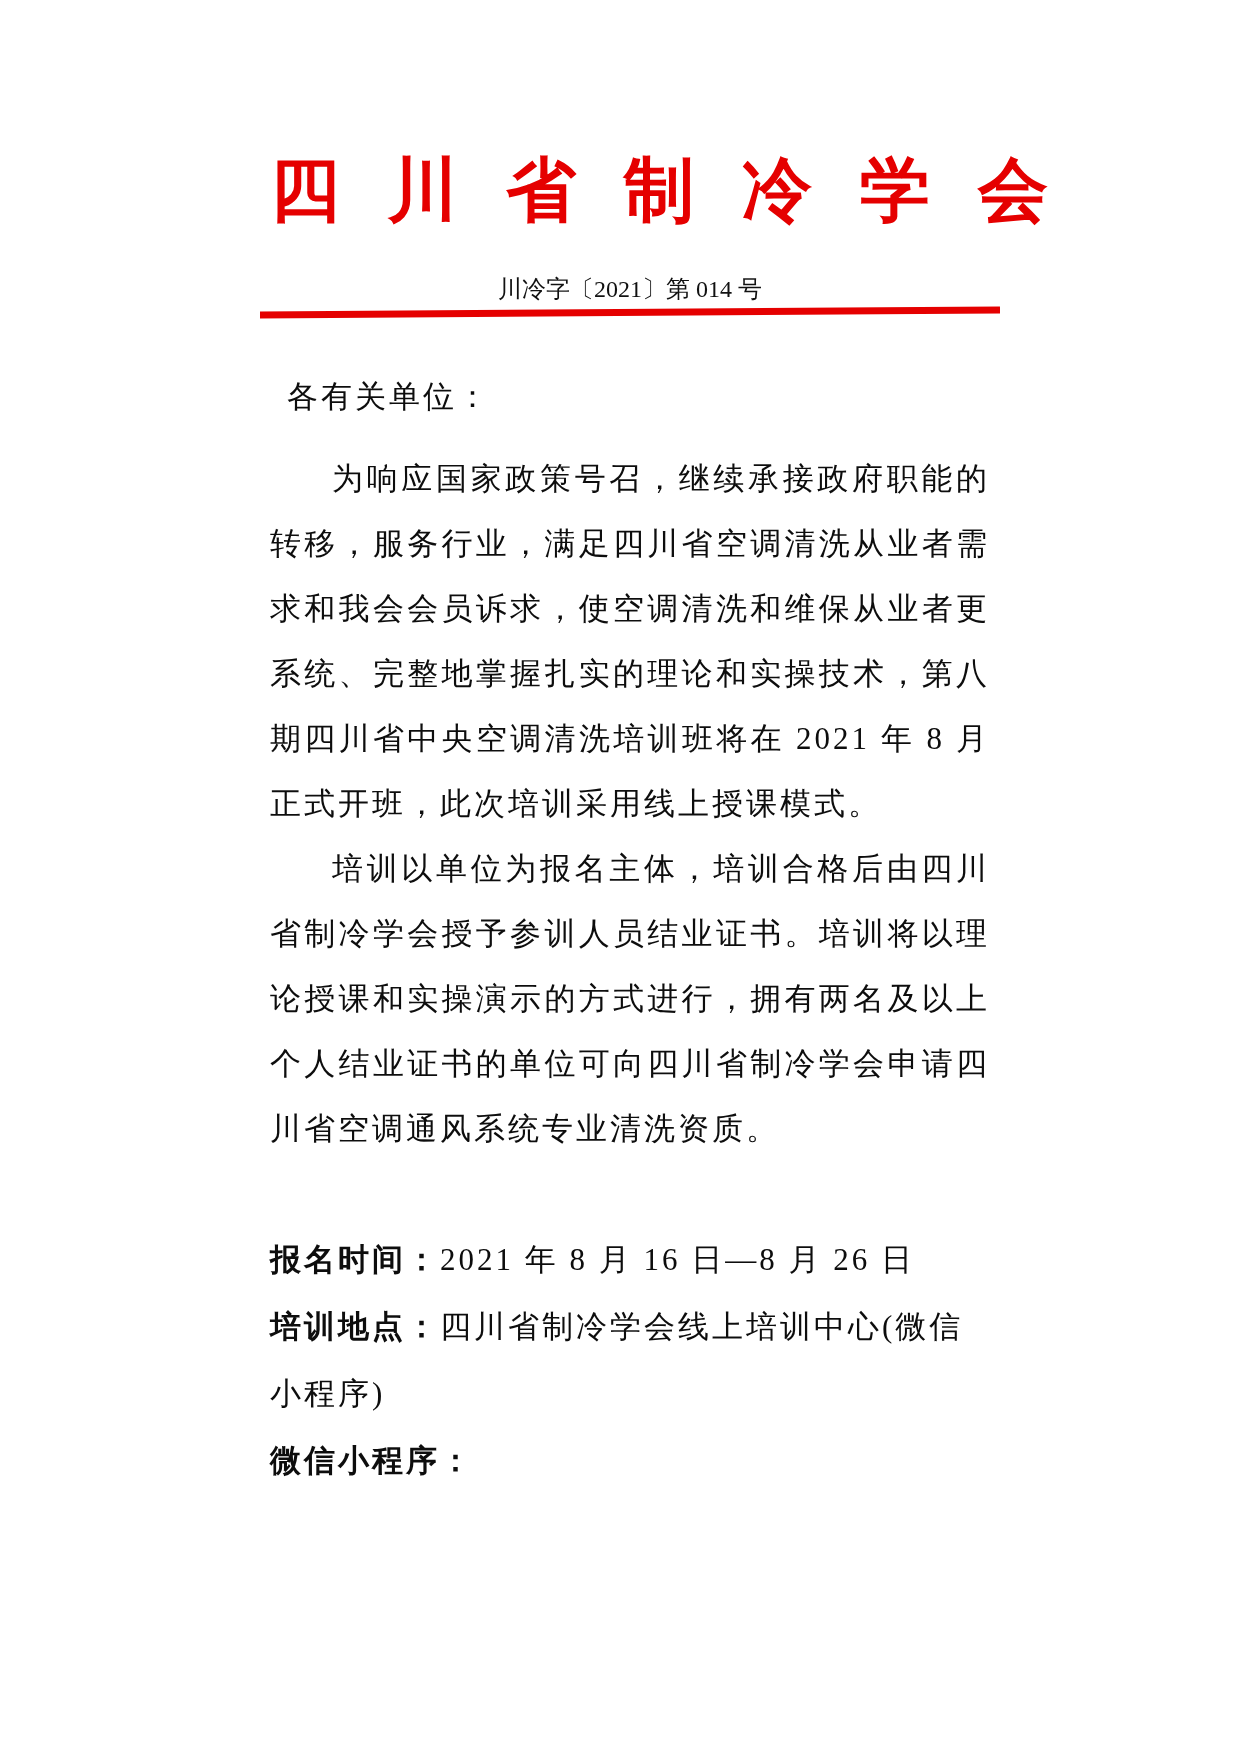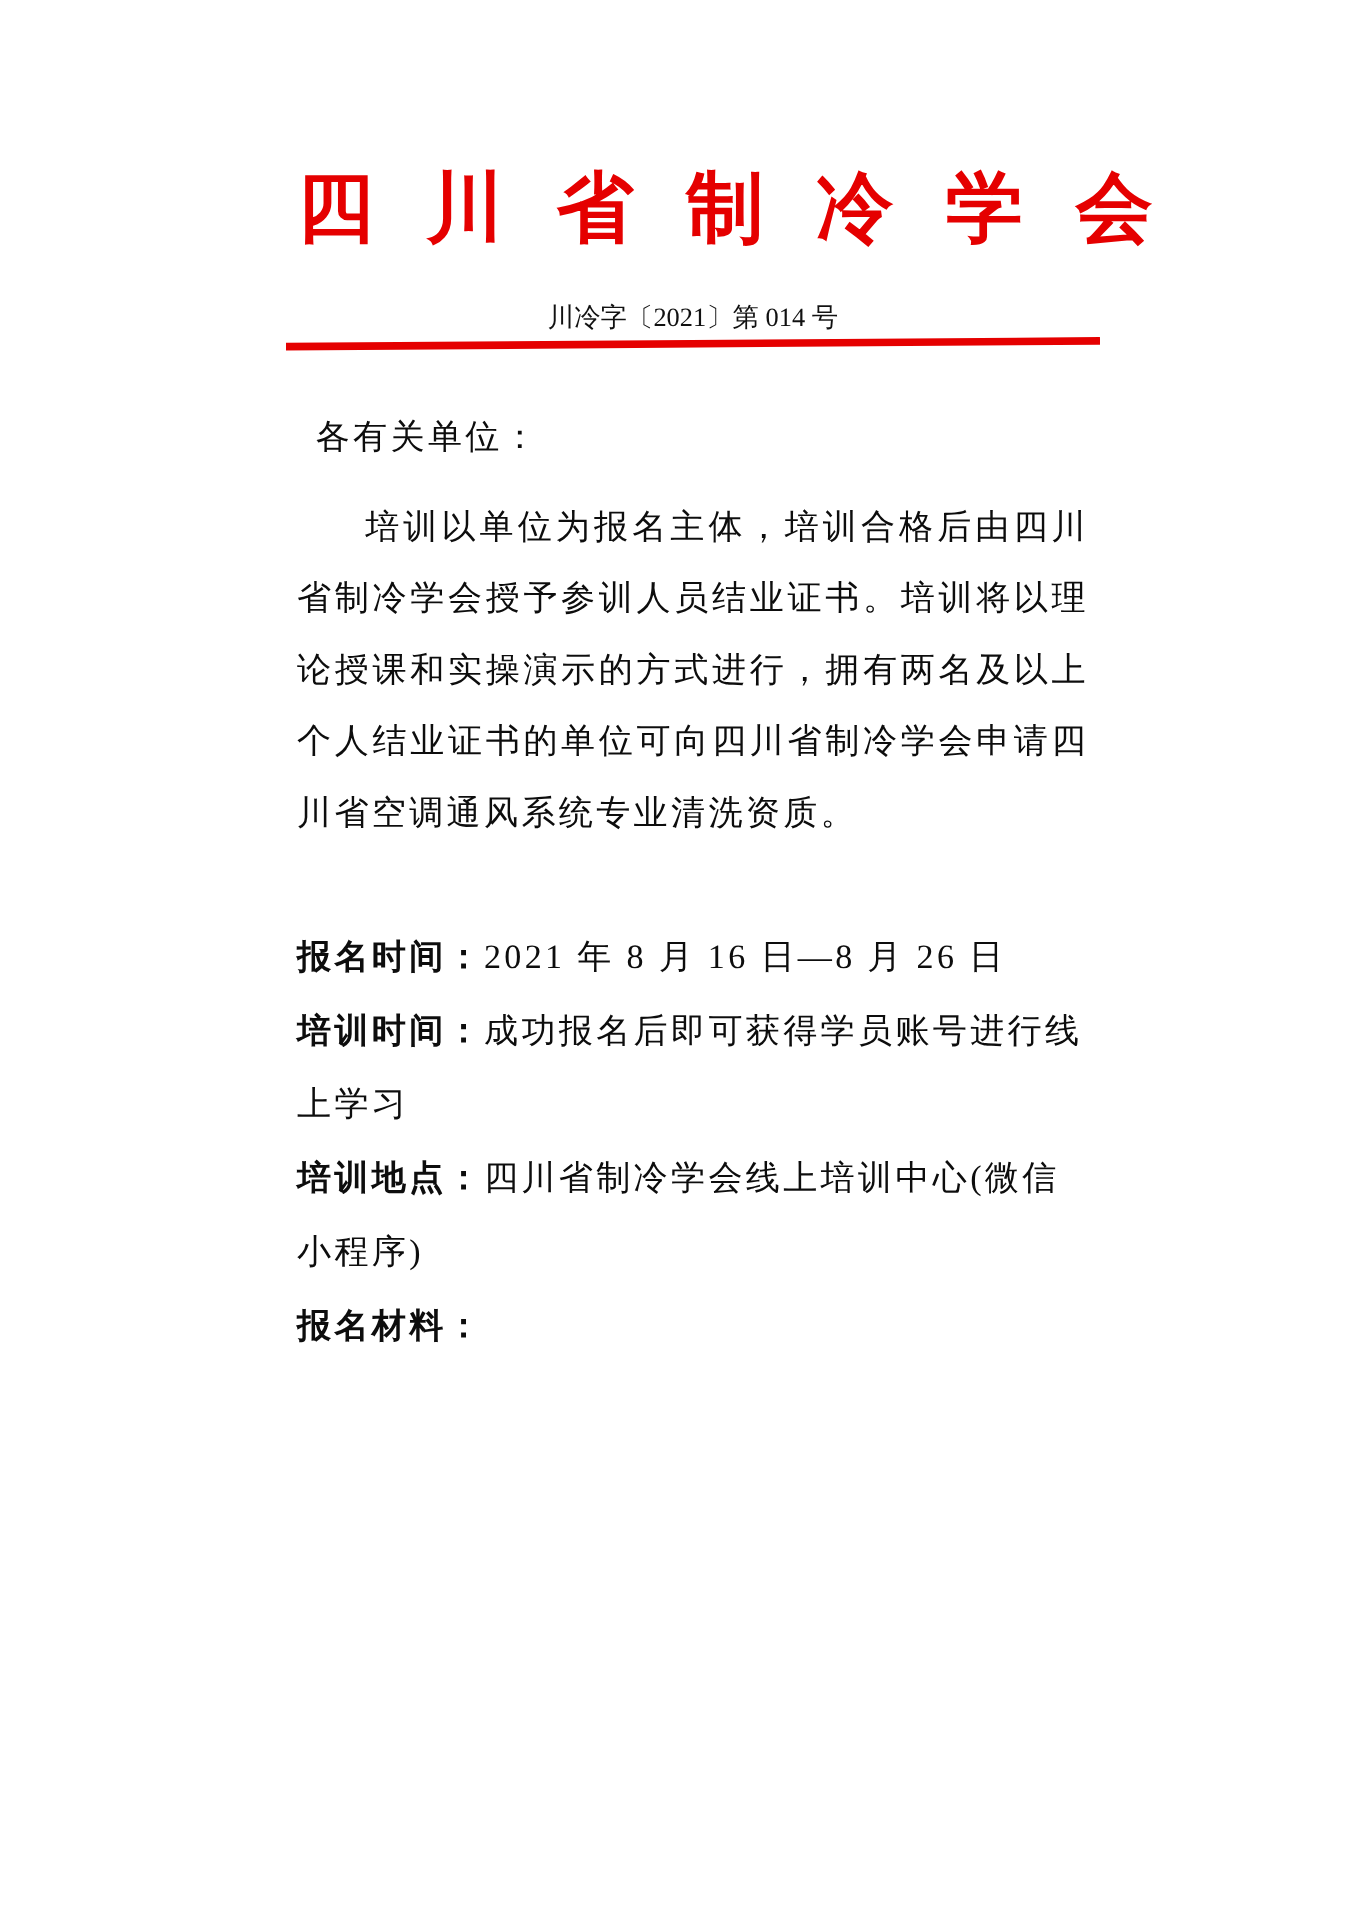--- a/index.html
+++ b/index.html
@@ -81,34 +81,32 @@
   <h1 class="org-title"><span class="spread">四川省制冷学会</span></h1>
 
   <div class="doc-number">川冷字〔2021〕第 014 号</div>
 
   <div class="red-rule"></div>
 
 
   <div class="body-block">
     <p class="salutation">各有关单位：</p>
 
+    <p class="para">为响应国家政策号召，继续承接政府职能的转移，服务行业，满足四川省空调清洗从业者需求和我会会员诉求，使空调清洗和维保从业者更系统、完整地掌握扎实的理论和实操技术，第八期四川省中央空调清洗培训班将在 2021 年 8 月正式开班，此次培训采用线上授课模式。</p>
 
     <p class="para">培训以单位为报名主体，培训合格后由四川省制冷学会授予参训人员结业证书。培训将以理论授课和实操演示的方式进行，拥有两名及以上个人结业证书的单位可向四川省制冷学会申请四川省空调通风系统专业清洗资质。</p>
   </div>
 
   <div class="spacer"></div>
 
   <div class="info-block">
     <p class="info-line">
       <span class="info-label">报名时间：</span><span>2021 年 8 月 16 日—8 月 26 日</span>
     </p>
     <p class="info-line">
-      <span class="info-label">培训时间：</span><span>成功报名后即可获得学员账号进行线上学习</span>
-    </p>
-    <p class="info-line">
       <span class="info-label">培训地点：</span><span>四川省制冷学会线上培训中心(微信小程序)</span>
     </p>
     <p class="info-line">
-      <span class="info-label">报名材料：</span><span></span>
+      <span class="info-label">微信小程序：</span><span></span>
     </p>
   </div>
 
 </div>
 
 </body></html>

